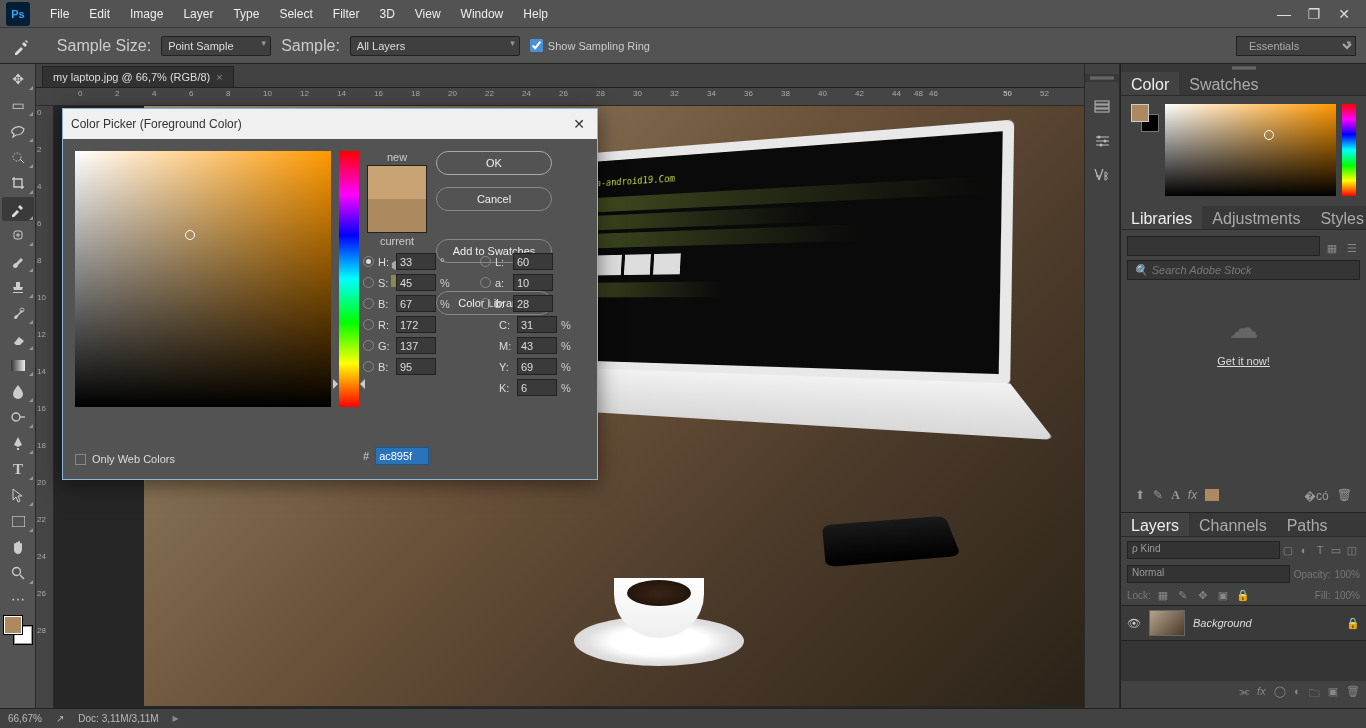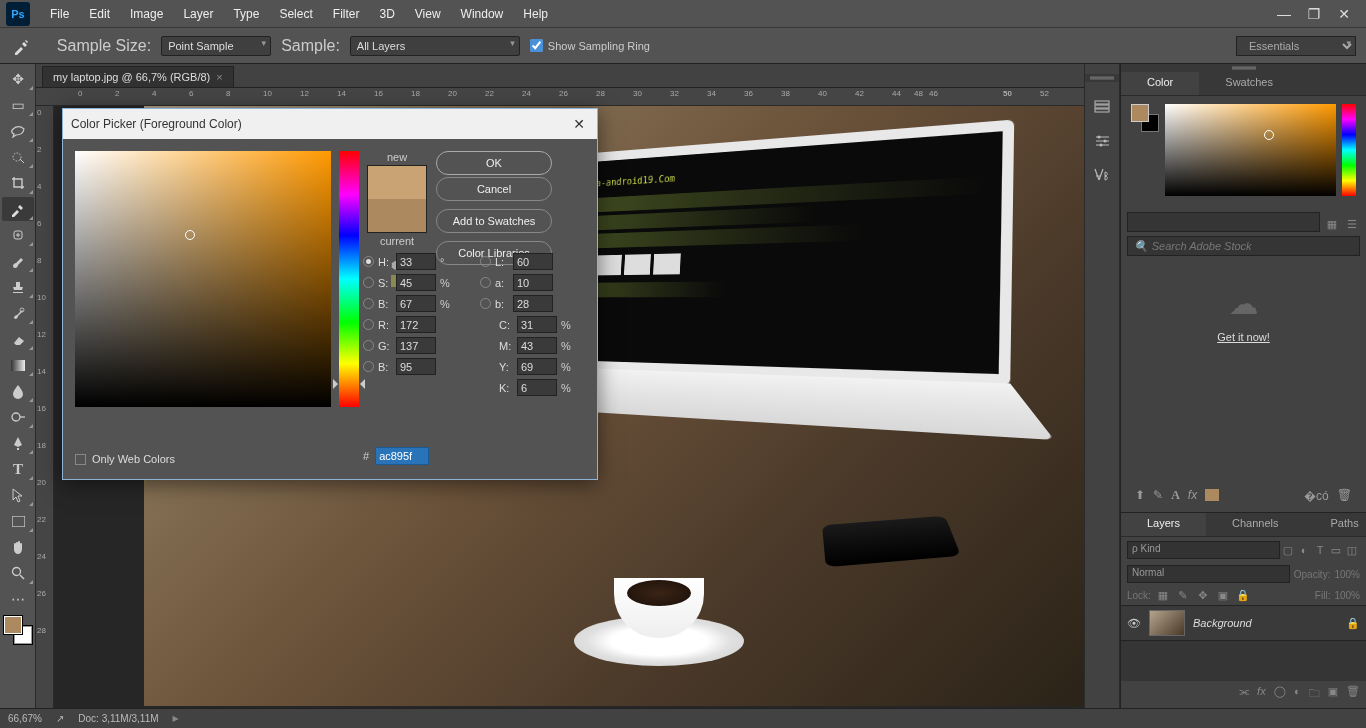--- a/index.html
+++ b/index.html
@@ -47,21 +47,21 @@
 .cup{position:absolute;left:430px;bottom:40px;width:170px;height:100px}
 .saucer{width:170px;height:50px;background:radial-gradient(ellipse,#fff 40%,#e0e0e0 60%,#c8c8c8 100%);border-radius:50%;position:absolute;bottom:0}
 .cupb{width:90px;height:60px;background:linear-gradient(#fff,#eee);border-radius:0 0 44px 44px;position:absolute;left:40px;top:12px}
 .coffee{width:64px;height:26px;background:radial-gradient(ellipse,#3a2416,#1a0f08);border-radius:50%;position:absolute;left:53px;top:14px}
 .phone{position:absolute;right:130px;bottom:130px;width:130px;height:72px;background:linear-gradient(#1a1a1a,#000);border-radius:10px;transform:perspective(600px) rotateX(55deg) rotateZ(-8deg)}
 .wm{position:absolute;left:-40px;top:350px;color:rgba(143,165,60,.28);font-size:26px;font-family:monospace;letter-spacing:1px}
 .right{width:246px;background:#424242;display:flex;flex-direction:column;border-left:1px solid #222}
 .strip{width:36px;background:#424242;border-left:1px solid #2a2a2a;border-right:1px solid #2a2a2a;padding-top:10px;display:flex;flex-direction:column;align-items:center;gap:16px}
 .strip-ico{width:22px;height:18px;display:flex;align-items:center;justify-content:center;color:#bbb;cursor:pointer;font-size:13px}
 .panel-tabs{height:24px;display:flex;border-bottom:1px solid #2a2a2a;background:#383838}
-.ptab{padding:4px 26px;font-size:11px;color:#aaa;cursor:pointer}
+.ptab{padding:4px 10px;font-size:16px;color:#aaa;cursor:pointer}
 .ptab.act{background:#424242;color:#eee}
 .color-panel{height:110px;padding:8px 10px;display:flex;gap:6px;background:#424242}
 .mini-fg-bg{width:28px;height:28px;position:relative;flex-shrink:0}
 .mini-fg{width:18px;height:18px;background:#ac895f;border:1px solid #ccc;position:absolute;top:0;left:0;z-index:2}
 .mini-bg{width:18px;height:18px;background:#000;border:1px solid #777;position:absolute;bottom:0;right:0}
 .grad-box{flex:1;height:92px;background:linear-gradient(to bottom,rgba(0,0,0,0),#000),linear-gradient(to right,#fff,#f90);position:relative}
 .grad-box .ring{position:absolute;left:58%;top:28%;width:10px;height:10px;border:1px solid #fff;border-radius:50%}
 .hue-mini{width:14px;height:92px;background:linear-gradient(red,#f0f,#00f,#0ff,#0f0,#ff0,red)}
 .lib-panel{flex:1;background:#424242;padding:6px;display:flex;flex-direction:column}
 .lib-sel{background:#353535;border:1px solid #222;height:20px;margin-bottom:4px}
@@ -86,21 +86,21 @@
 .sv-ring{position:absolute;left:43%;top:31%;width:10px;height:10px;border:1px solid #fff;border-radius:50%}
 .hue-bar{width:20px;height:256px;background:linear-gradient(to bottom,#f00 0%,#f0f 17%,#00f 33%,#0ff 50%,#0f0 67%,#ff0 83%,#f00 100%);position:relative;flex-shrink:0}
 .hue-ptr{position:absolute;left:-6px;top:228px;width:0;height:0;border:5px solid transparent;border-left-color:#ccc}
 .hue-ptr2{position:absolute;right:-6px;top:228px;width:0;height:0;border:5px solid transparent;border-right-color:#ccc}
 .preview-col{display:flex;flex-direction:column;align-items:center;gap:2px;flex-shrink:0}
 .prev-lbl{font-size:11px;color:#ccc}
 .prev-sw{width:60px;height:68px;display:flex;flex-direction:column;border:1px solid #222}
 .prev-new{flex:1;background:#c9a374}
 .prev-cur{flex:1;background:#ac895f}
 .cube{width:12px;height:12px;margin-top:2px;color:#aaa;font-size:11px;cursor:pointer}
-.btns-col{display:flex;flex-direction:column;gap:2px;flex-shrink:0;width:118px;align-items:center}
+.btns-col{display:flex;flex-direction:column;gap:12px;flex-shrink:0;width:118px;align-items:center}
 .dlg-btn{width:116px;height:24px;background:#535353;border:1px solid #888;border-radius:12px;color:#eee;font-size:11px;cursor:pointer;display:flex;align-items:center;justify-content:center}
 .dlg-btn.prim{border-color:#aaa}
 .fields{position:absolute;left:300px;top:144px;right:12px;display:grid;grid-template-columns:1fr 1fr;column-gap:12px;row-gap:4px;font-size:11px}
 .frow{display:flex;align-items:center;gap:4px}
 .frow .rad{width:11px;height:11px;border:1px solid #888;border-radius:50%;flex-shrink:0;position:relative}
 .frow .rad.on::after{content:"";position:absolute;inset:2px;background:#ddd;border-radius:50%}
 .frow .lab{width:14px;color:#ddd}
 .frow input{width:40px;height:17px;background:#3a3a3a;border:1px solid #222;color:#ddd;font-size:11px;padding:0 3px;text-align:left}
 .frow .unit{width:14px;color:#ccc}
 .hex-row{position:absolute;left:300px;bottom:14px;display:flex;align-items:center;gap:6px;font-size:11px}
@@ -382,20 +382,25 @@
       <div class="mini-fg-bg">
           <div class="mini-fg"></div>
           <div class="mini-bg"></div>
         </div>
       <div class="grad-box">
           <div class="ring"></div>
         </div>
       <div class="hue-mini"></div>
     </div>
 
+    <div class="panel-tabs">
+      <div class="ptab act">Libraries</div>
+      <div class="ptab">Adjustments</div>
+      <div class="ptab">Styles</div>
+    </div>
     <div class="lib-panel">
       <div style="display:flex;gap:4px;align-items:center">
         <div class="lib-sel" style="flex:1"></div>
         <div class="lay-ico">▦</div>
         <div class="lay-ico">☰</div>
       </div>
       <div class="lib-search">
           <span>🔍</span>
           <span>Search Adobe Stock</span>
         </div>

